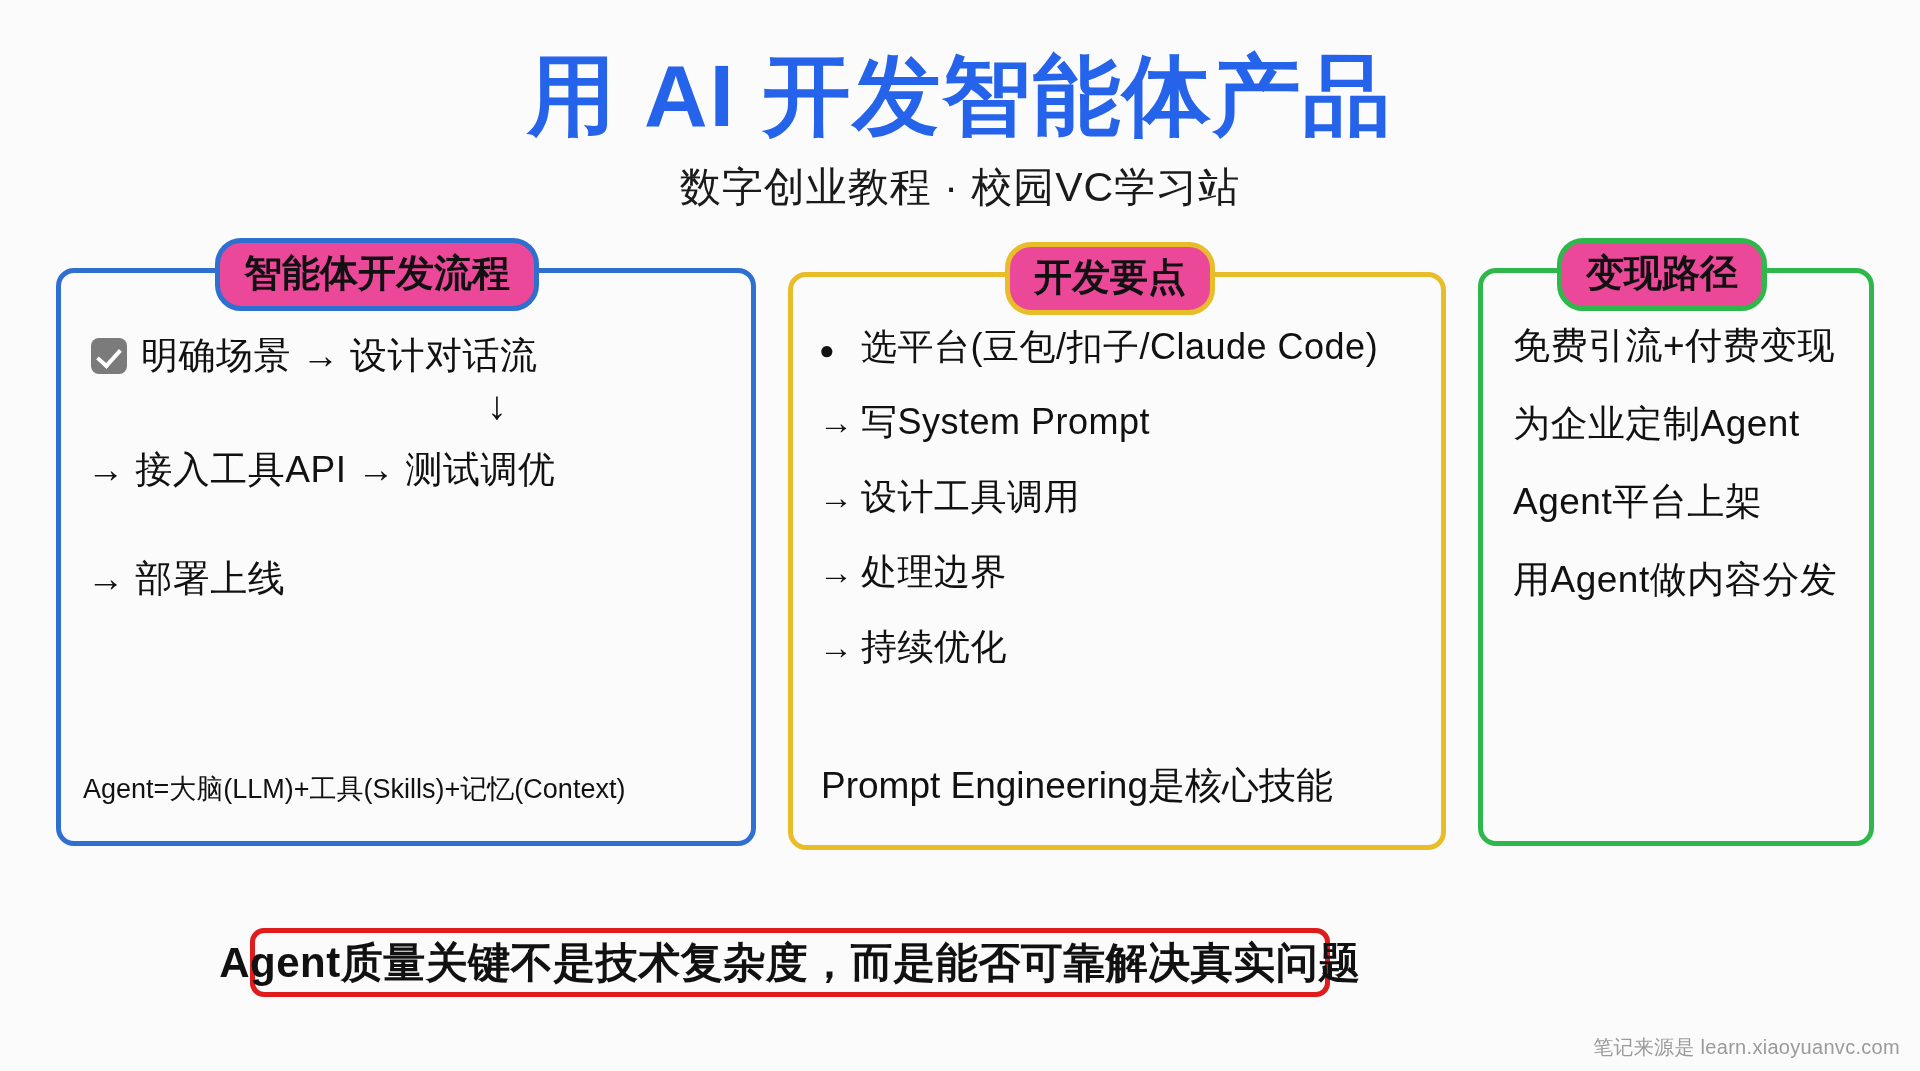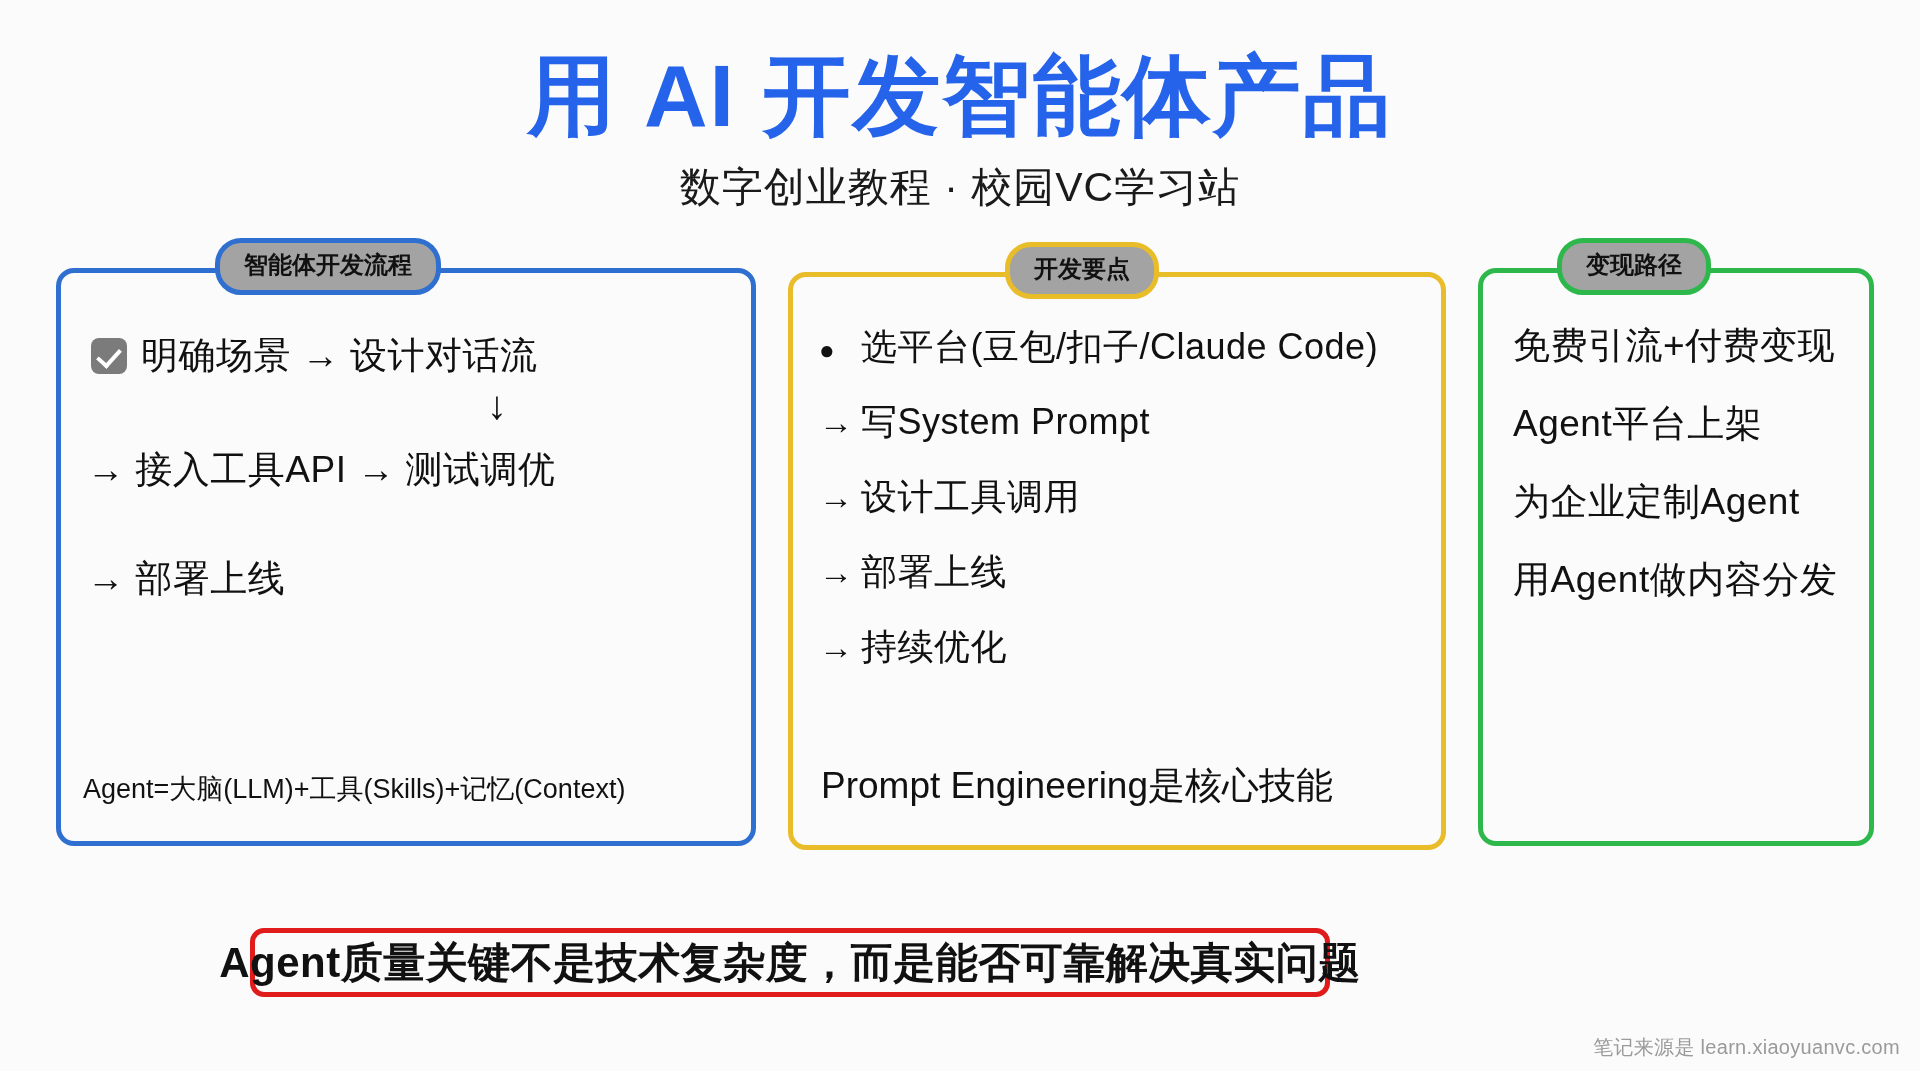--- a/index.html
+++ b/index.html
@@ -67,22 +67,22 @@
   .card-3 { left: 1478px; top: 0px; width: 396px;  height: 578px; border-color: #2eb84c; }
 
   
   .card-title {
     position: absolute;
     box-sizing: border-box;
     top: -35px;
     border-width: 5px;
     border-style: solid;
     border-radius: 26px;
-    background: #a3a3a3;
-    font-size: 24px;
+    background: #ec4899;
+    font-size: 38px;
     font-weight: 700;
     color: #111111;
     padding: 9px 24px 11px 24px;
     white-space: nowrap;
     line-height: 1.12;
   }
   .card-1 .card-title { left: 154px; border-color: #2f6fd0; }
   .card-2 .card-title { left: 212px; border-color: #e9bc2a; }
   .card-3 .card-title { left: 74px;  border-color: #2eb84c; }
 
@@ -281,38 +281,38 @@
         <li class="point-item">
           <span class="point-marker">→</span>
           <span>写System Prompt</span>
         </li>
         <li class="point-item">
           <span class="point-marker">→</span>
           <span>设计工具调用</span>
         </li>
         <li class="point-item">
           <span class="point-marker">→</span>
-          <span>部署上线</span>
+          <span>处理边界</span>
         </li>
         <li class="point-item">
           <span class="point-marker">→</span>
           <span>持续优化</span>
         </li>
       </ul>
       <div class="card2-footer">Prompt Engineering是核心技能</div>
     </div>
   </div>
 
   <div class="card card-3">
     <div class="card-title">变现路径</div>
     <div class="card-body">
       <ul class="money-list">
         <li class="money-item">免费引流+付费变现</li>
+        <li class="money-item">为企业定制Agent</li>
         <li class="money-item">Agent平台上架</li>
-        <li class="money-item">为企业定制Agent</li>
         <li class="money-item">用Agent做内容分发</li>
       </ul>
     </div>
   </div>
 
 </div>
 
 <div class="banner">
   <span class="banner-text">Agent质量关键不是技术复杂度，而是能否可靠解决真实问题</span>
 </div>

